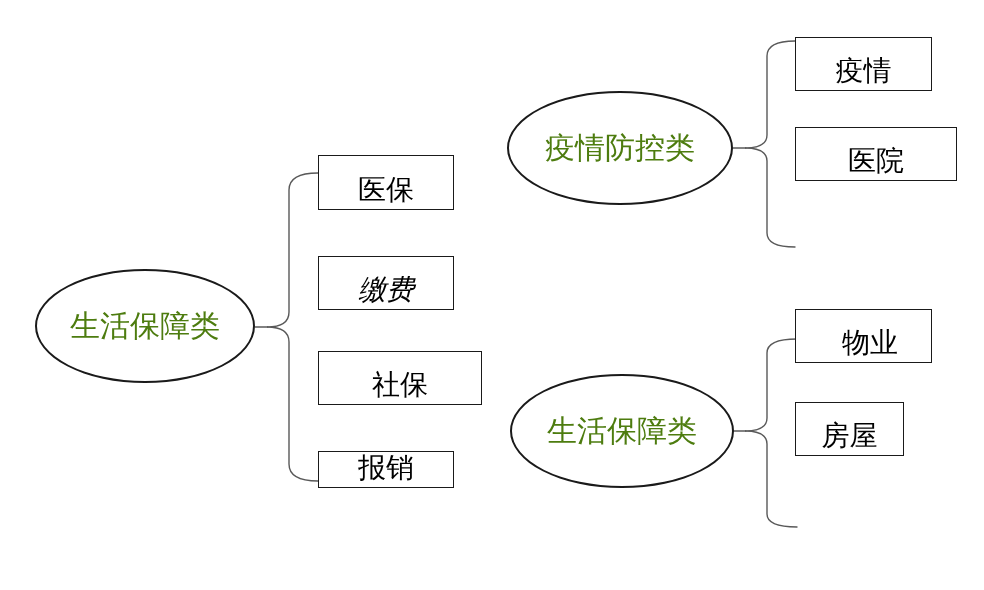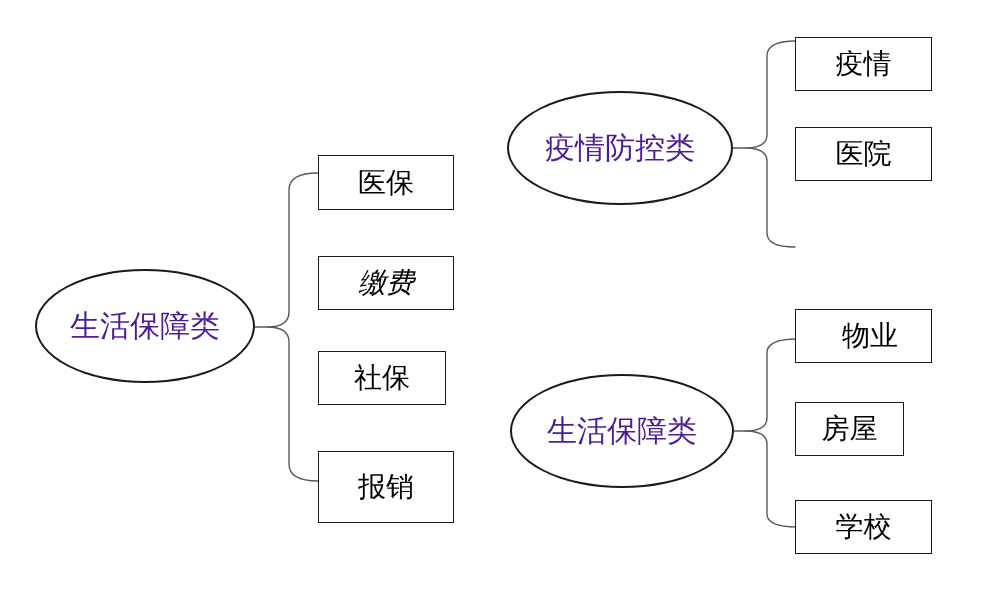--- a/index.html
+++ b/index.html
@@ -18,43 +18,43 @@
     position: absolute; left: 0; top: 0;
     width: 984px; height: 590px;
     pointer-events: none;
   }
   .node-ellipse {
     position: absolute;
     border: 2px solid #1a1a1a;
     border-radius: 50%;
     background: #ffffff;
     display: flex; align-items: center; justify-content: center;
-    font-size: 30px; color: #4c1d95;
+    font-size: 30px; color: #4d7c0f;
     box-sizing: border-box;
     white-space: nowrap;
   }
   .node-box {
     position: absolute;
     border: 1.5px solid #1a1a1a;
     background: #ffffff;
-    display: flex; align-items: center; justify-content: center;
+    display: flex; align-items: flex-end; justify-content: center;
     font-size: 28px; color: #000000;
     box-sizing: border-box;
     white-space: nowrap;
   }
   
   .el-0  { left: 35px;  top: 269px; width: 220px; height: 114px; font-family: Liberation Mono, monospace; }
   .b-0-0 { left: 318px; top: 155px; width: 136px; height: 55px; }
   .b-0-1 { left: 318px; top: 256px; width: 136px; height: 54px; font-style: italic; }
-  .b-0-2 { left: 318px; top: 351px; width: 128px; height: 54px; }
-  .b-0-3 { left: 318px; top: 451px; width: 136px; height: 72px; }
+  .b-0-2 { left: 318px; top: 351px; width: 164px; height: 54px; }
+  .b-0-3 { left: 318px; top: 451px; width: 136px; height: 37px; }
   
   .el-1  { left: 507px; top: 91px;  width: 226px; height: 114px; }
   .b-1-0 { left: 795px; top: 37px;  width: 137px; height: 54px; }
-  .b-1-1 { left: 795px; top: 127px; width: 137px; height: 54px; }
+  .b-1-1 { left: 795px; top: 127px; width: 162px; height: 54px; }
   .b-1-2 { left: 795px; top: 217px; width: 137px; height: 54px; }
   
   .el-2  { left: 510px; top: 374px; width: 224px; height: 114px; }
   .b-2-0 { left: 795px; top: 309px; width: 137px; height: 54px; padding-left: 13px; }
   .b-2-1 { left: 795px; top: 402px; width: 109px; height: 54px; }
   .b-2-2 { left: 795px; top: 500px; width: 137px; height: 54px; }
 </style>
 </head>
 <body>
 
@@ -100,17 +100,14 @@
 
   <div class="node-ellipse el-2">
     <span>生活保障类</span>
   </div>
   <div class="node-box b-2-0">
     <span>物业</span>
   </div>
   <div class="node-box b-2-1">
     <span>房屋</span>
   </div>
-  <div class="node-box b-2-2">
-    <span>学校</span>
-  </div>
 
 </div>
 
 </body></html>

